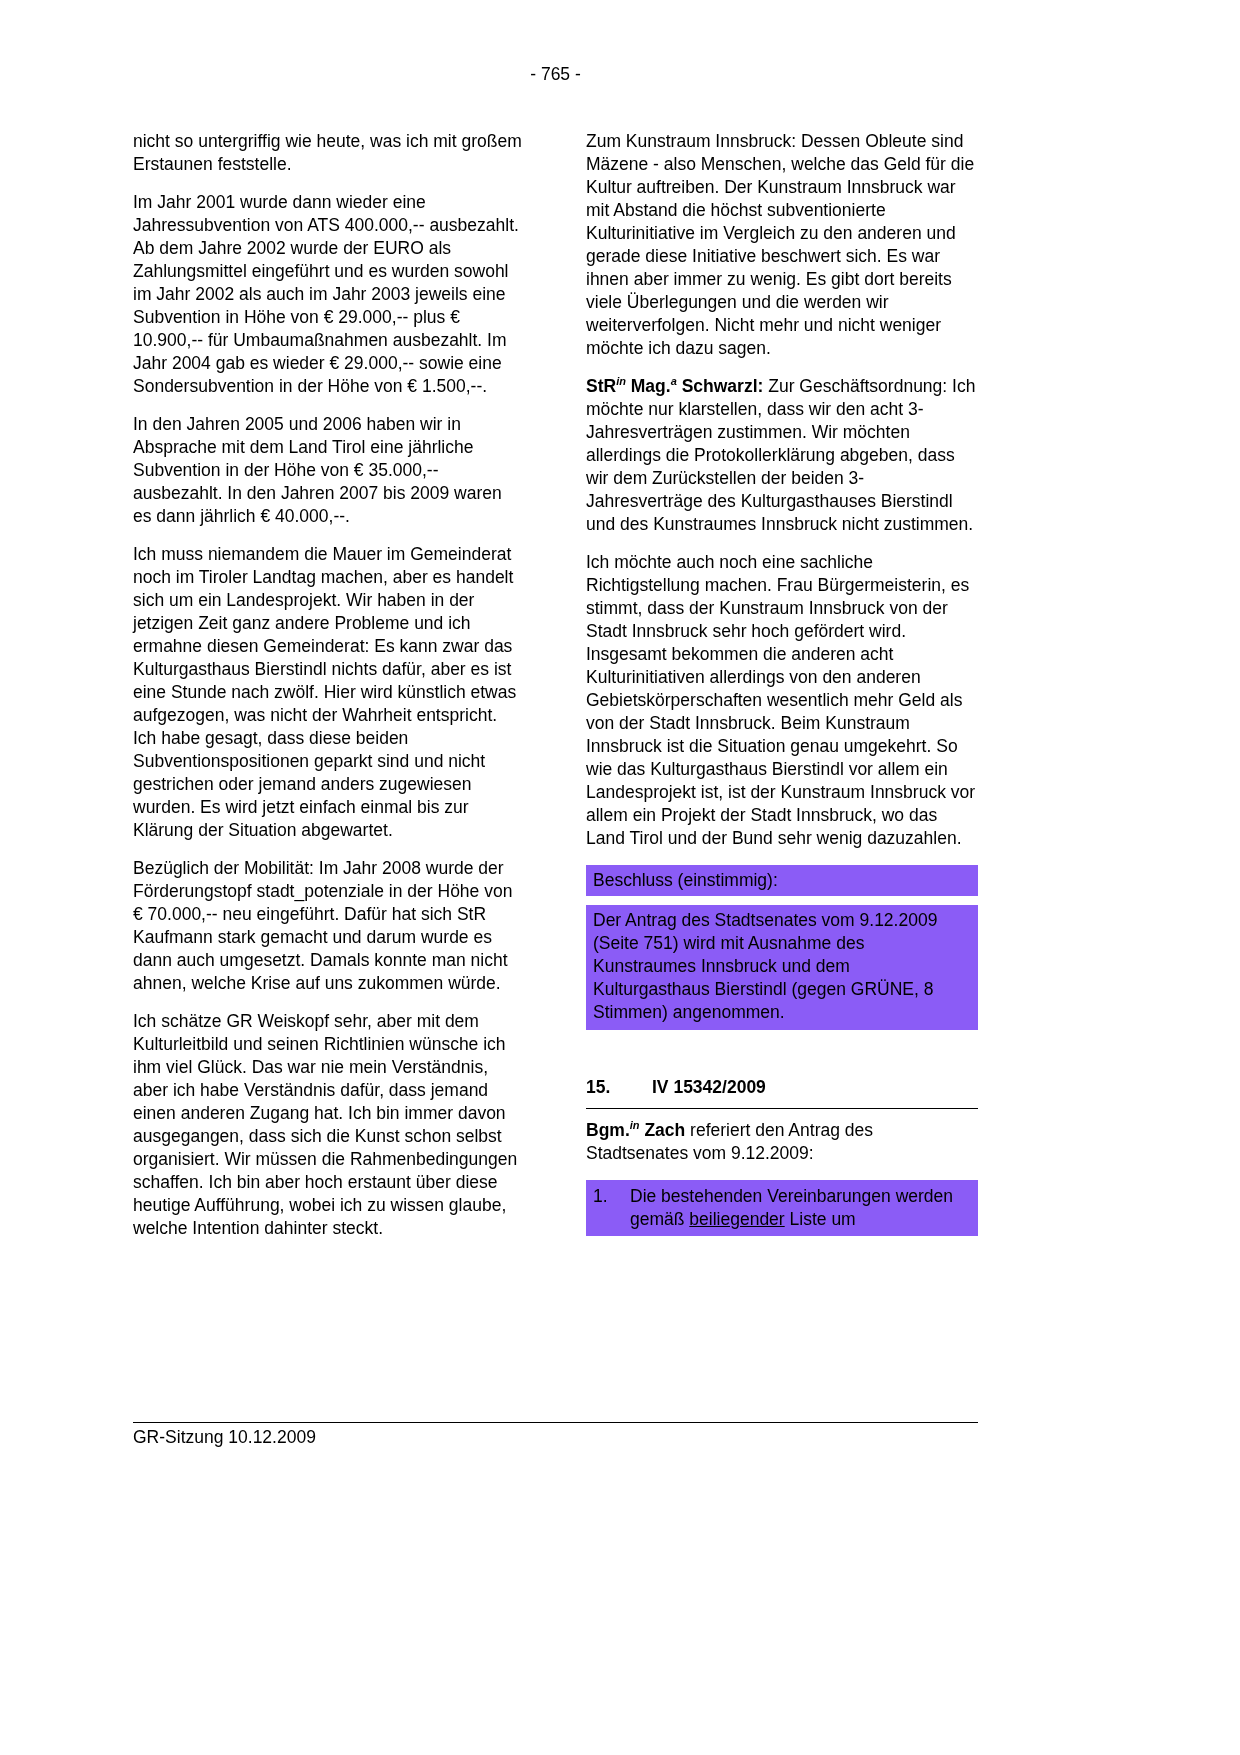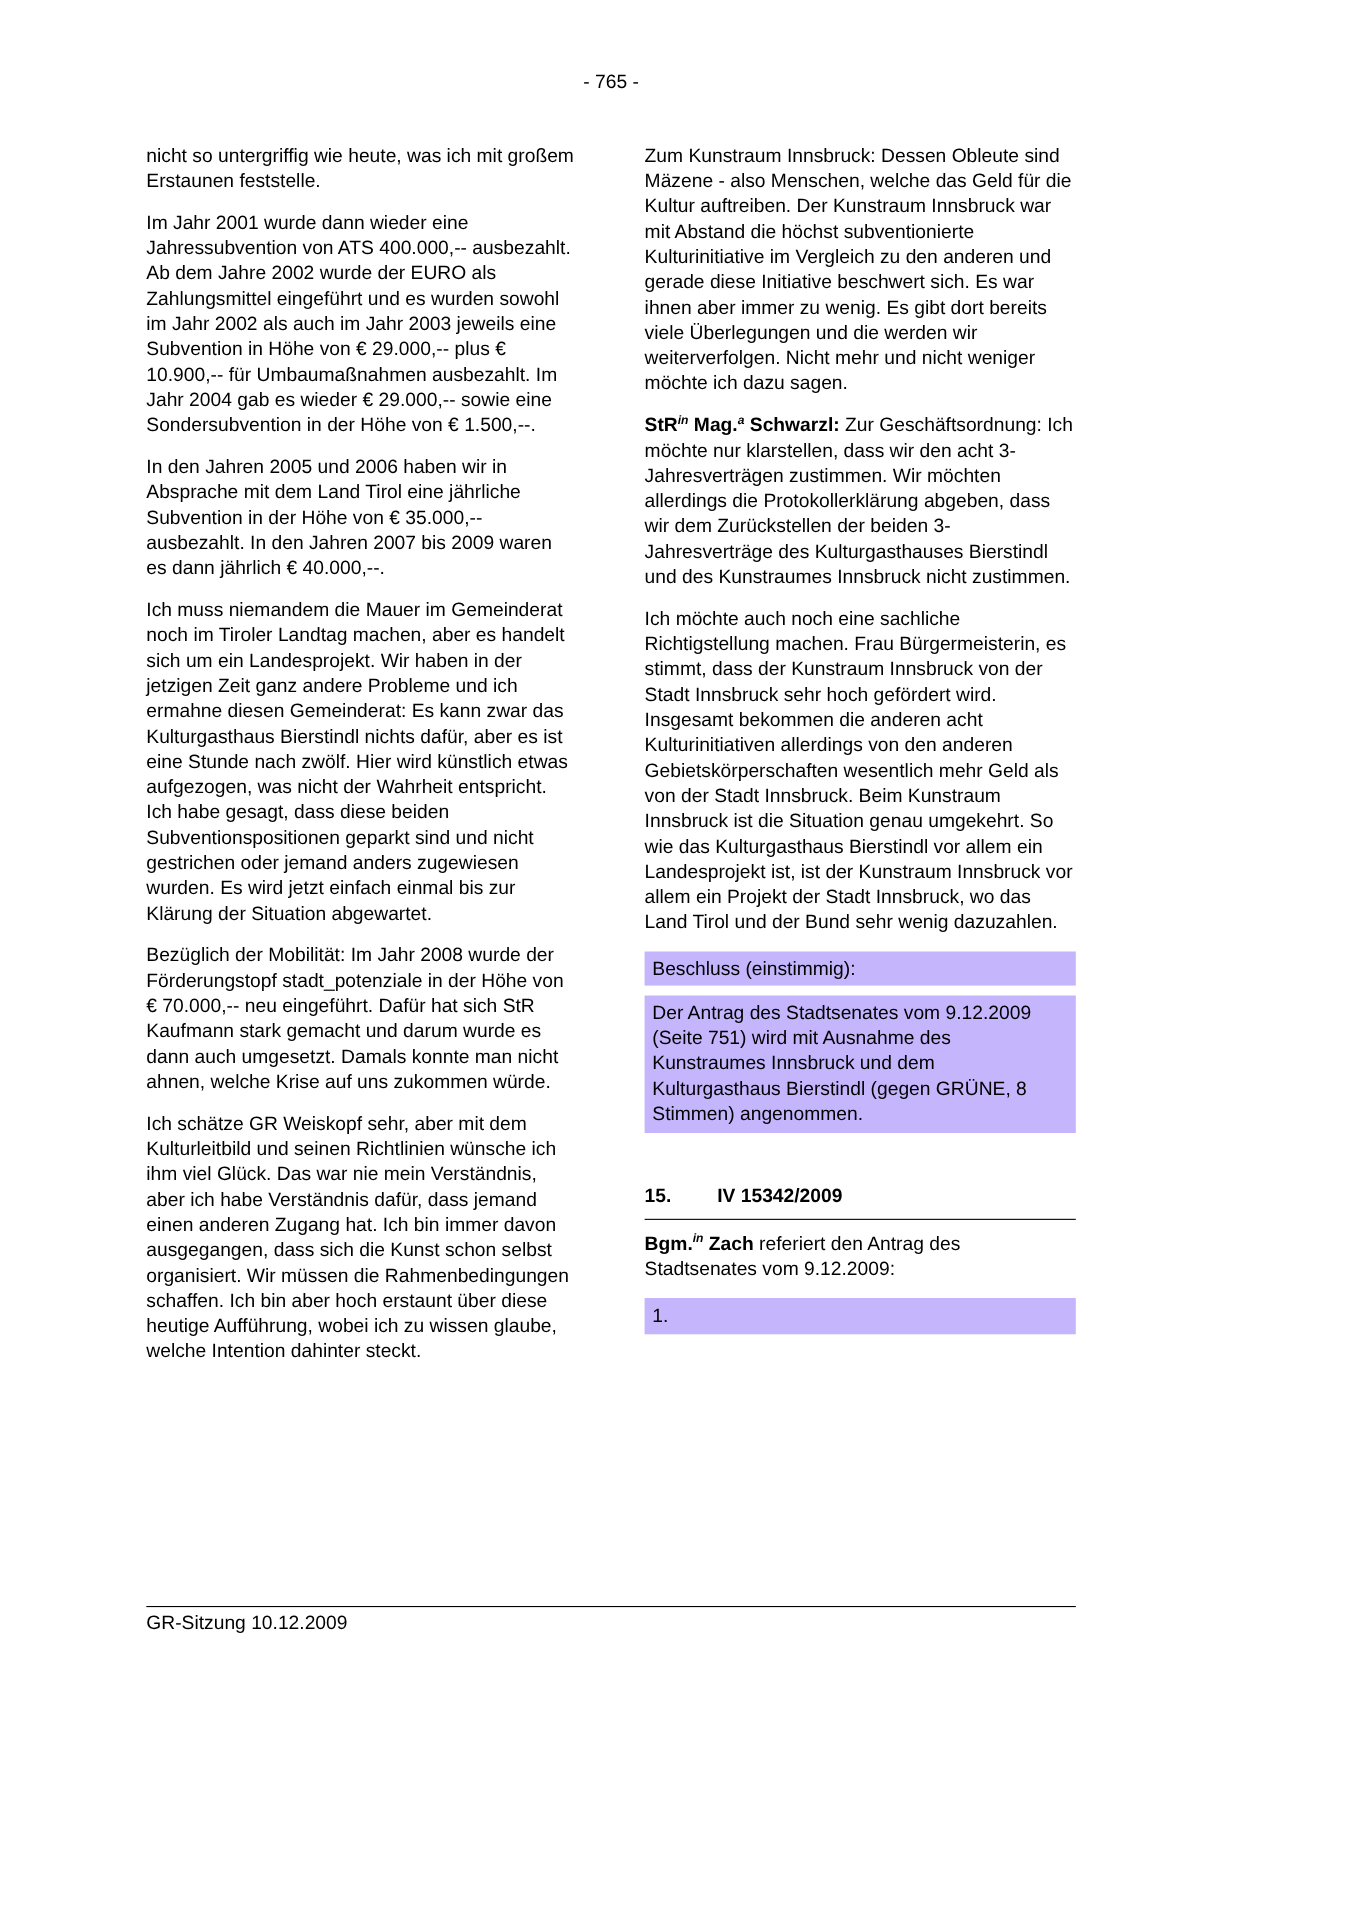--- a/index.html
+++ b/index.html
@@ -31,34 +31,34 @@
   }
   .col {
     width: 392px;
     font-size: 17.5px;
     line-height: 23px;
     text-align: left;
   }
   .col p { margin: 0 0 15px 0; }
   sup { font-size: 11px; vertical-align: super; line-height: 0; font-style: italic; }
   b { font-weight: bold; }
-  .hl { background: #c4b5fd; }
+  .hl { background: #8b5cf6; }
   .beschluss-title { padding: 4px 7px; margin: 10px 0 9px 0; }
   .beschluss-body { padding: 4px 7px 6px 7px; }
   .section-row { display: flex; margin-top: 46px; font-weight: bold; }
   .section-num { width: 66px; flex: none; }
   .section-heading { margin: 10px 0 0 66px; font-weight: bold; }
   .section-rule { border: none; border-top: 1.5px solid #000; margin: 9px 0 10px 0; }
   .bgm-para { margin: 0 0 10px 0; }
   .item1 { display: flex; padding: 5px 7px; }
   .item1-num { width: 37px; flex: none; }
   .footer {
     position: absolute;
     left: 133px;
-    top: 1460px;
+    top: 1422px;
     width: 845px;
     font-size: 17.5px;
   }
   .footer-rule { border: none; border-top: 1.5px solid #000; margin: 0 0 4px 0; }
   u { text-decoration: underline; }
 </style>
 </head>
 <body>
 
 <div class="page">
@@ -89,20 +89,21 @@
       <div class="section-row">
         <span class="section-num">15.</span>
         <span>IV 15342/2009</span>
       </div>
       <hr class="section-rule">
 
       <p class="bgm-para"><b><span>Bgm.</span><sup>in</sup><span> Zach</span></b><span> referiert den Antrag des Stadtsenates vom 9.12.2009:</span></p>
 
       <div class="item1 hl">
         <span class="item1-num">1.</span>
+        <span><span>Die bestehenden Vereinbarungen werden gemäß </span><u>beiliegender</u><span> Liste um</span></span>
       </div>
     </div>
 
   </div>
 
   <div class="footer">
     <hr class="footer-rule">
     <span>GR-Sitzung 10.12.2009</span>
   </div>
 

